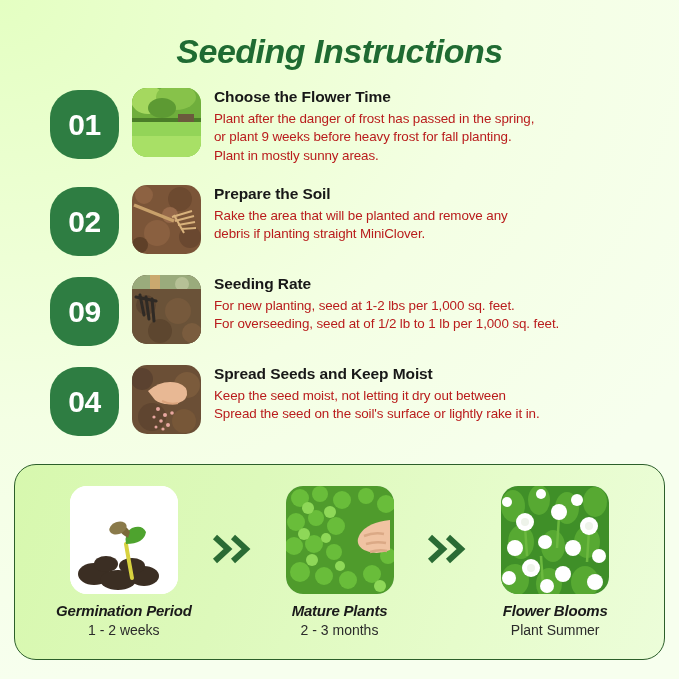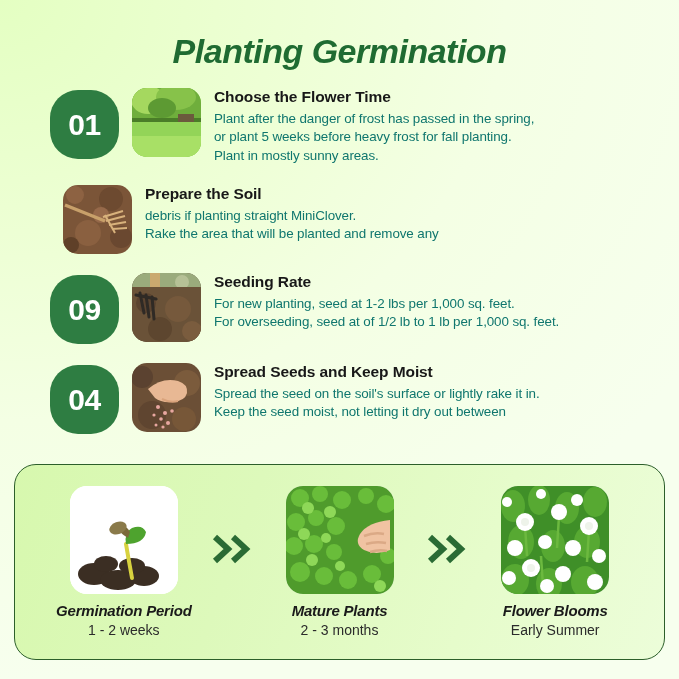--- a/index.html
+++ b/index.html
@@ -58,21 +58,21 @@
   .step-title {
     font-size: 15.5px;
     font-weight: bold;
     color: #181818;
     line-height: 1.25;
     margin-bottom: 3px;
     letter-spacing: -0.1px;
   }
   .step-line {
     font-size: 13.4px;
-    color: #0f766e;
+    color: #b91c1c;
     line-height: 1.38;
     letter-spacing: -0.1px;
   }
 
   
   .timeline {
     position: absolute;
     left: 14px; right: 14px;
     top: 464px;
     height: 196px;
@@ -101,21 +101,21 @@
   .stage-sub { font-size: 14px; color: #2b2b2b; line-height: 1.2; }
 
   .arrow { flex: 0 0 auto; width: 50px; display: flex; justify-content: center; margin-bottom: 26px; }
   .arrow svg { display: block; }
 </style>
 </head>
 <body>
 
 <div class="page">
 
-  <div class="title">Planting Germination</div>
+  <div class="title">Seeding Instructions</div>
 
   <div class="steps">
 
     <div class="step">
       <div class="badge">01</div>
       <div class="thumb">
         <svg viewBox="0 0 69 69" preserveAspectRatio="none">
           <rect width="69" height="69" fill="#8fcf52"></rect>
           <rect y="0" width="69" height="34" fill="#6fae3c"></rect>
           <ellipse cx="16" cy="12" rx="17" ry="14" fill="#a5d85f"></ellipse>
@@ -123,26 +123,27 @@
           <ellipse cx="30" cy="20" rx="14" ry="10" fill="#5d9a33"></ellipse>
           <rect x="0" y="30" width="69" height="6" fill="#4a7d28"></rect>
           <rect x="46" y="26" width="16" height="8" fill="#6b5a3d"></rect>
           <rect x="0" y="34" width="69" height="35" fill="#93d458"></rect>
           <rect x="0" y="48" width="69" height="21" fill="#a8e066"></rect>
         </svg>
       </div>
       <div class="step-text">
         <div class="step-title">Choose the Flower Time</div>
         <div class="step-line">Plant after the danger of frost has passed in the spring,</div>
-        <div class="step-line">or plant 5 weeks before heavy frost for fall planting.</div>
+        <div class="step-line">or plant 9 weeks before heavy frost for fall planting.</div>
         <div class="step-line">Plant in mostly sunny areas.</div>
       </div>
     </div>
 
     <div class="step">
+      <div class="badge">02</div>
       <div class="thumb">
         <svg viewBox="0 0 69 69" preserveAspectRatio="none">
           <rect width="69" height="69" fill="#7b5538"></rect>
           <circle cx="12" cy="10" r="9" fill="#8d6242"></circle>
           <circle cx="48" cy="14" r="12" fill="#6d4a30"></circle>
           <circle cx="25" cy="48" r="13" fill="#8a6040"></circle>
           <circle cx="58" cy="52" r="11" fill="#6a4830"></circle>
           <circle cx="38" cy="30" r="8" fill="#96694a"></circle>
           <circle cx="8" cy="60" r="8" fill="#5f4028"></circle>
           <g stroke="#c8a06a" stroke-width="3.2" fill="none">
@@ -152,22 +153,22 @@
             <line x1="40" y1="32" x2="60" y2="26"></line>
             <line x1="43" y1="36" x2="62" y2="31"></line>
             <line x1="46" y1="40" x2="63" y2="37"></line>
             <line x1="49" y1="44" x2="64" y2="43"></line>
             <line x1="42" y1="30" x2="52" y2="48"></line>
           </g>
         </svg>
       </div>
       <div class="step-text">
         <div class="step-title">Prepare the Soil</div>
+        <div class="step-line">Rake the area that will be planted and remove any</div>
         <div class="step-line">debris if planting straight MiniClover.</div>
-        <div class="step-line">Rake the area that will be planted and remove any</div>
       </div>
     </div>
 
     <div class="step">
       <div class="badge">09</div>
       <div class="thumb">
         <svg viewBox="0 0 69 69" preserveAspectRatio="none">
           <rect width="69" height="69" fill="#54412f"></rect>
           <rect y="0" width="69" height="16" fill="#9aab7c"></rect>
           <rect x="18" y="0" width="10" height="20" fill="#caa96f"></rect>
@@ -210,22 +211,22 @@
               <circle cx="36" cy="60" r="2"></circle>
             <circle cx="22" cy="52" r="1.6"></circle>
               <circle cx="40" cy="48" r="1.8"></circle>
             <circle cx="31" cy="64" r="1.6"></circle>
               <circle cx="24" cy="62" r="1.5"></circle>
           </g>
         </svg>
       </div>
       <div class="step-text">
         <div class="step-title">Spread Seeds and Keep Moist</div>
+        <div class="step-line">Keep the seed moist, not letting it dry out between</div>
         <div class="step-line">Spread the seed on the soil's surface or lightly rake it in.</div>
-        <div class="step-line">Keep the seed moist, not letting it dry out between</div>
       </div>
     </div>
 
   </div>
 
   <div class="timeline">
 
     <div class="stage">
       <div class="stage-img">
         <svg viewBox="0 0 108 108" preserveAspectRatio="none">
@@ -342,17 +343,17 @@
               <circle cx="6" cy="16" r="5"></circle>
           </g>
           <g fill="#eef3ea">
             <circle cx="24" cy="36" r="4"></circle>
               <circle cx="88" cy="40" r="4"></circle>
               <circle cx="30" cy="82" r="4"></circle>
           </g>
         </svg>
       </div>
       <div class="stage-title">Flower Blooms</div>
-      <div class="stage-sub">Early Summer</div>
+      <div class="stage-sub">Plant Summer</div>
     </div>
 
   </div>
 </div>
 
 </body></html>

